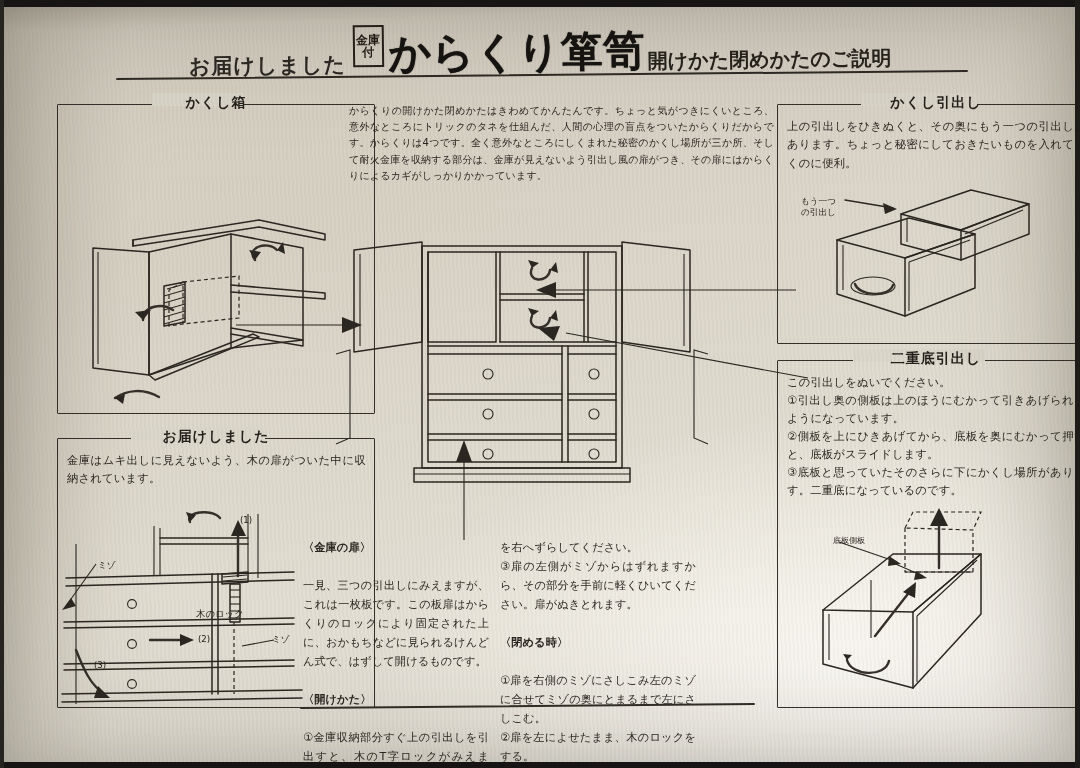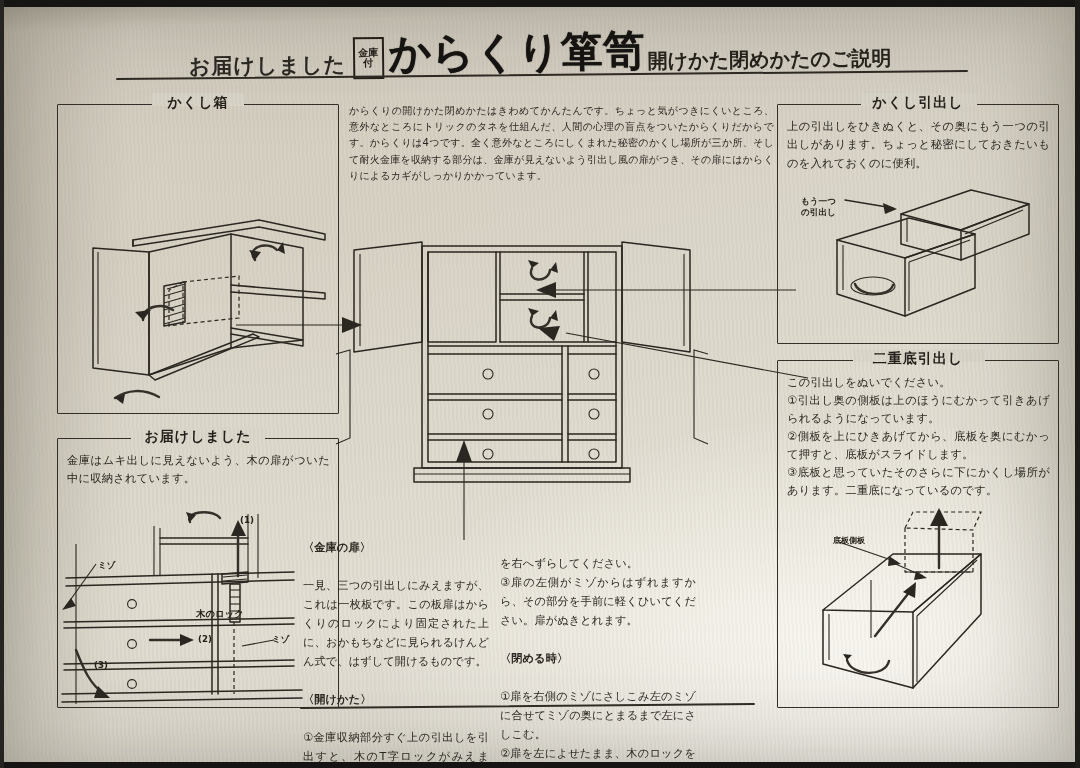--- a/index.html
+++ b/index.html
@@ -42,34 +42,34 @@
   
   #headline{
     position:absolute;left:0;top:18px;width:1080px;height:62px;z-index:10;
     display:flex;align-items:flex-end;justify-content:center;gap:3px;
     transform:rotate(-0.7deg);
   }
   #head-lead{font-size:21px;letter-spacing:1px;color:#2b2823;font-weight:600;padding-bottom:4px;}
   #head-badge{
     display:inline-flex;flex-direction:column;justify-content:center;align-items:center;
     border:2px solid #241f19;width:27px;height:38px;line-height:1.0;
-    font-size:10px;font-weight:700;color:#201c16;margin:0 2px 3px 4px;letter-spacing:0;
+    font-size:12px;font-weight:700;color:#201c16;margin:0 2px 15px 4px;letter-spacing:0;
   }
   #head-badge span{display:block;}
   #head-main{
     font-size:42px;font-weight:700;color:#141210;letter-spacing:0px;
     text-shadow:0 0 1px rgba(20,18,16,.9);padding-bottom:0px;
   }
   #head-tail{font-size:20px;font-weight:600;color:#24211b;padding-bottom:4px;letter-spacing:0px;}
   #head-rule{
     position:absolute;left:116px;top:74px;width:852px;height:2px;z-index:10;
     background:#2e2a24;transform:rotate(-0.55deg);border-radius:2px;
   }
   
-  .panel{position:absolute;z-index:12;}
+  .panel{position:absolute;z-index:12;padding-left:36px;}
   .panel .frame{
     position:absolute;inset:0;border:1.6px solid #35302a;border-radius:1px;
     background:transparent;
   }
   .panel .ttl{
     position:absolute;top:-10px;left:0;width:100%;text-align:center;
     font-size:14px;font-weight:700;color:#231f1a;letter-spacing:1px;
     white-space:nowrap;
   }
   .panel .ttl i{
@@ -82,21 +82,21 @@
     background:linear-gradient(180deg,#dcd7cb 0%,#dcd7cb 100%);
   }
   .panel .body{
     position:absolute;left:10px;right:9px;top:14px;
     font-size:11.3px;line-height:1.62;color:#2b2721;letter-spacing:.2px;
     text-align:justify;
   }
   
   .freetext{position:absolute;z-index:12;font-size:10px;line-height:1.62;color:#2b2721;letter-spacing:.2px;}
   .col-text{position:absolute;z-index:12;font-size:11.2px;line-height:1.70;color:#2b2721;letter-spacing:.1px;}
-  .lbl{position:absolute;z-index:16;font-size:8.6px;line-height:1.25;color:#242019;font-weight:700;letter-spacing:0;}
+  .lbl{position:absolute;z-index:16;font-size:8.6px;line-height:1.25;color:#242019;font-weight:400;letter-spacing:0;}
   .lbl.sm{font-size:8px;}
   svg{display:block;overflow:visible;}
   .dg{position:absolute;z-index:14;}
   .st{fill:none;stroke:#2b2721;stroke-width:1.5;stroke-linecap:round;stroke-linejoin:round;}
   .st2{fill:none;stroke:#2b2721;stroke-width:1.1;}
   .stT{fill:none;stroke:#35302a;stroke-width:2.4;stroke-linecap:round;}
   .dash{fill:none;stroke:#2b2721;stroke-width:1.2;stroke-dasharray:4 3;}
   .fill-k{fill:#2b2721;}
   .hatch{stroke:#2b2721;stroke-width:1.1;}
   
@@ -394,21 +394,21 @@
 
   <div class="col-text jp" style="left:303px;top:519px;width:186px;white-space:pre-line;">
     <div style="font-weight:600;">〈金庫の扉〉</div>
     <div style="text-align:justify;">一見、三つの引出しにみえますが、これは一枚板です。この板扉はからくりのロックにより固定された上に、おかもちなどに見られるけんどん式で、はずして開けるものです。</div>
     <div style="font-weight:600;">〈開けかた〉</div>
     <div style="text-align:justify;">①金庫収納部分すぐ上の引出しを引出すと、木のT字ロックがみえます。このロックをねきとってください。
 ②ロックがはずれると板扉が動きます。板扉</div>
   </div>
 
   <div class="col-text jp" style="left:500px;top:519px;width:196px;white-space:pre-line;">
-    <div style="text-align:justify;margin-top:16px;">を右へずらしてください。
+    <div style="text-align:justify;">を右へずらしてください。
 ③扉の左側がミゾからはずれますから、その部分を手前に軽くひいてください。扉がぬきとれます。</div>
     <div style="font-weight:600;">〈閉める時〉</div>
     <div style="text-align:justify;">①扉を右側のミゾにさしこみ左のミゾに合せてミゾの奥にとまるまで左にさしこむ。
 ②扉を左によせたまま、木のロックをする。
 ※扉の天地が逆にならないよう、ご注意ください。</div>
   </div>
 
   <div id="bot-rule"></div>
 
   <div id="grain"></div>

